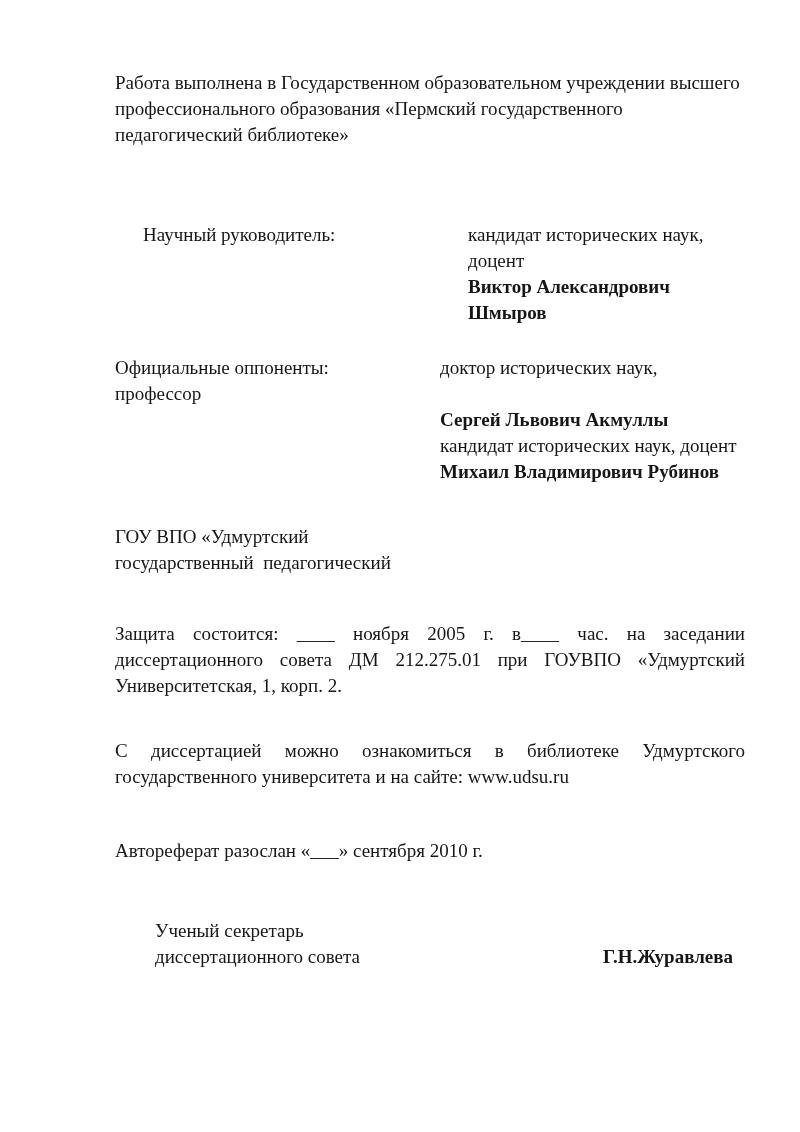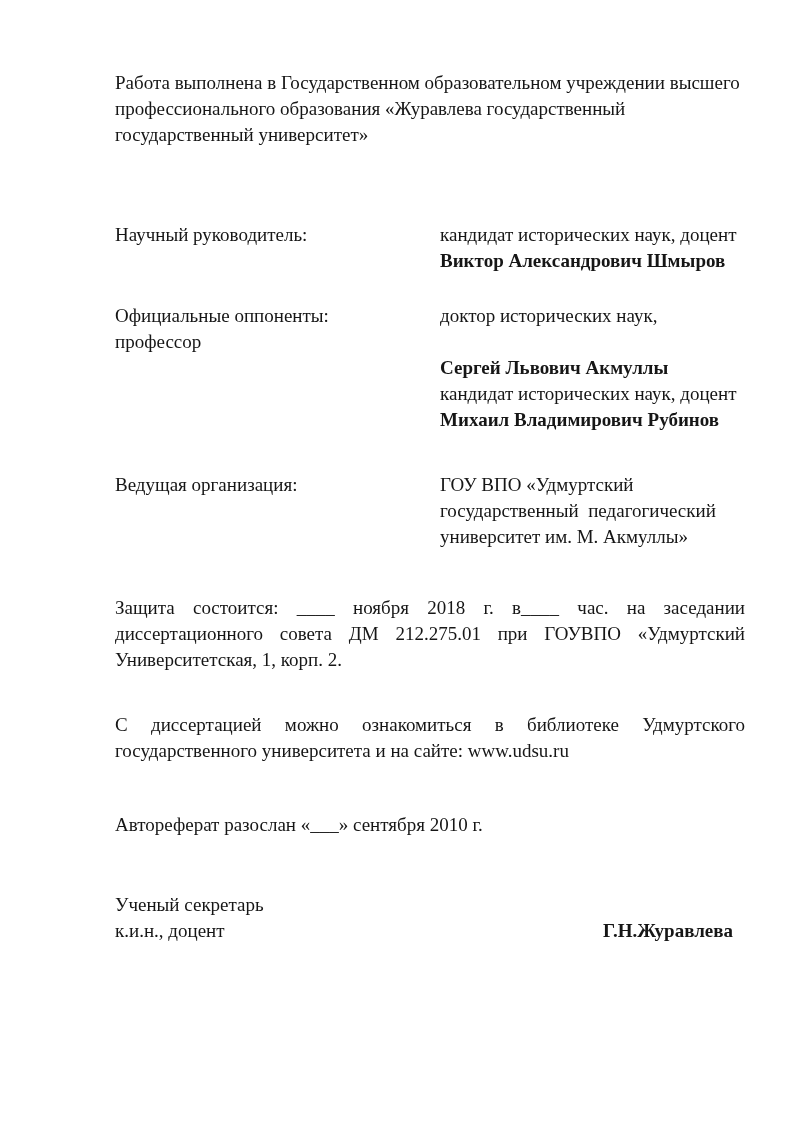--- a/index.html
+++ b/index.html
@@ -46,39 +46,39 @@
   }
   .col-value {
     flex: 1 1 auto;
   }
   .bold {
     font-weight: bold;
   }
   .spacer-line {
     height: 26px;
   }
-  .sec-supervisor   { margin-top: 74px; }
+  .sec-supervisor   { margin-top: 74px; margin-left: 28px; }
   .sec-opponents    { margin-top: 29px; }
   .sec-leading-org  { margin-top: 39px; }
   .sec-defense      { margin-top: 45px; }
   .sec-library      { margin-top: 39px; }
   .sec-abstract     { margin-top: 48px; }
-  .sec-secretary    { margin-top: 54px; display: flex; justify-content: space-between; align-items: flex-end; }
+  .sec-secretary    { margin-top: 54px; display: flex; justify-content: space-between; align-items: center; margin-left: 40px; }
   .secretary-name   { padding-right: 12px; }
 </style>
 </head>
 <body>
 
 <div class="page">
   <div class="content">
 
     <div>
       <div class="line">Работа выполнена в Государственном образовательном учреждении высшего</div>
-      <div class="line">профессионального образования «Журавлева государственный</div>
-      <div class="line">государственный университет»</div>
+      <div class="line">профессионального образования «Пермский государственного</div>
+      <div class="line">педагогический библиотеке»</div>
     </div>
 
     <div class="two-col sec-supervisor">
       <div class="col-label line">Научный руководитель:</div>
       <div class="col-value">
         <div class="line">кандидат исторических наук, доцент</div>
         <div class="line bold">Виктор Александрович Шмыров</div>
       </div>
     </div>
 
@@ -90,45 +90,44 @@
       <div class="col-value">
         <div class="line">доктор исторических наук,</div>
         <div class="spacer-line"></div>
         <div class="line bold">Сергей Львович Акмуллы</div>
         <div class="line">кандидат исторических наук, доцент</div>
         <div class="line bold">Михаил Владимирович Рубинов</div>
       </div>
     </div>
 
     <div class="two-col sec-leading-org">
-      <div class="col-label line">Ведущая организация:</div>
       <div class="col-value">
         <div class="line">ГОУ ВПО «Удмуртский</div>
         <div class="line">государственный  педагогический</div>
-        <div class="line">университет им. М. Акмуллы»</div>
       </div>
     </div>
 
     <div class="sec-defense">
-      <div class="jline">Защита состоится: ____ ноября 2018 г. в____ час. на заседании</div>
+      <div class="jline">Защита состоится: ____ ноября 2005 г. в____ час. на заседании</div>
       <div class="jline">диссертационного совета ДМ 212.275.01 при ГОУВПО «Удмуртский</div>
       <div class="jline jlast">Университетская, 1, корп. 2.</div>
     </div>
 
     <div class="sec-library">
       <div class="jline">С диссертацией можно ознакомиться в библиотеке Удмуртского</div>
       <div class="jline jlast">государственного университета и на сайте: www.udsu.ru</div>
     </div>
 
     <div class="sec-abstract">
       <div class="line">Автореферат разослан «___» сентября 2010 г.</div>
     </div>
 
     <div class="sec-secretary">
       <div>
         <div class="line">Ученый секретарь</div>
+        <div class="line">диссертационного совета</div>
         <div class="line">к.и.н., доцент</div>
       </div>
       <div class="line bold secretary-name">Г.Н.Журавлева</div>
     </div>
 
   </div>
 </div>
 
 </body></html>

